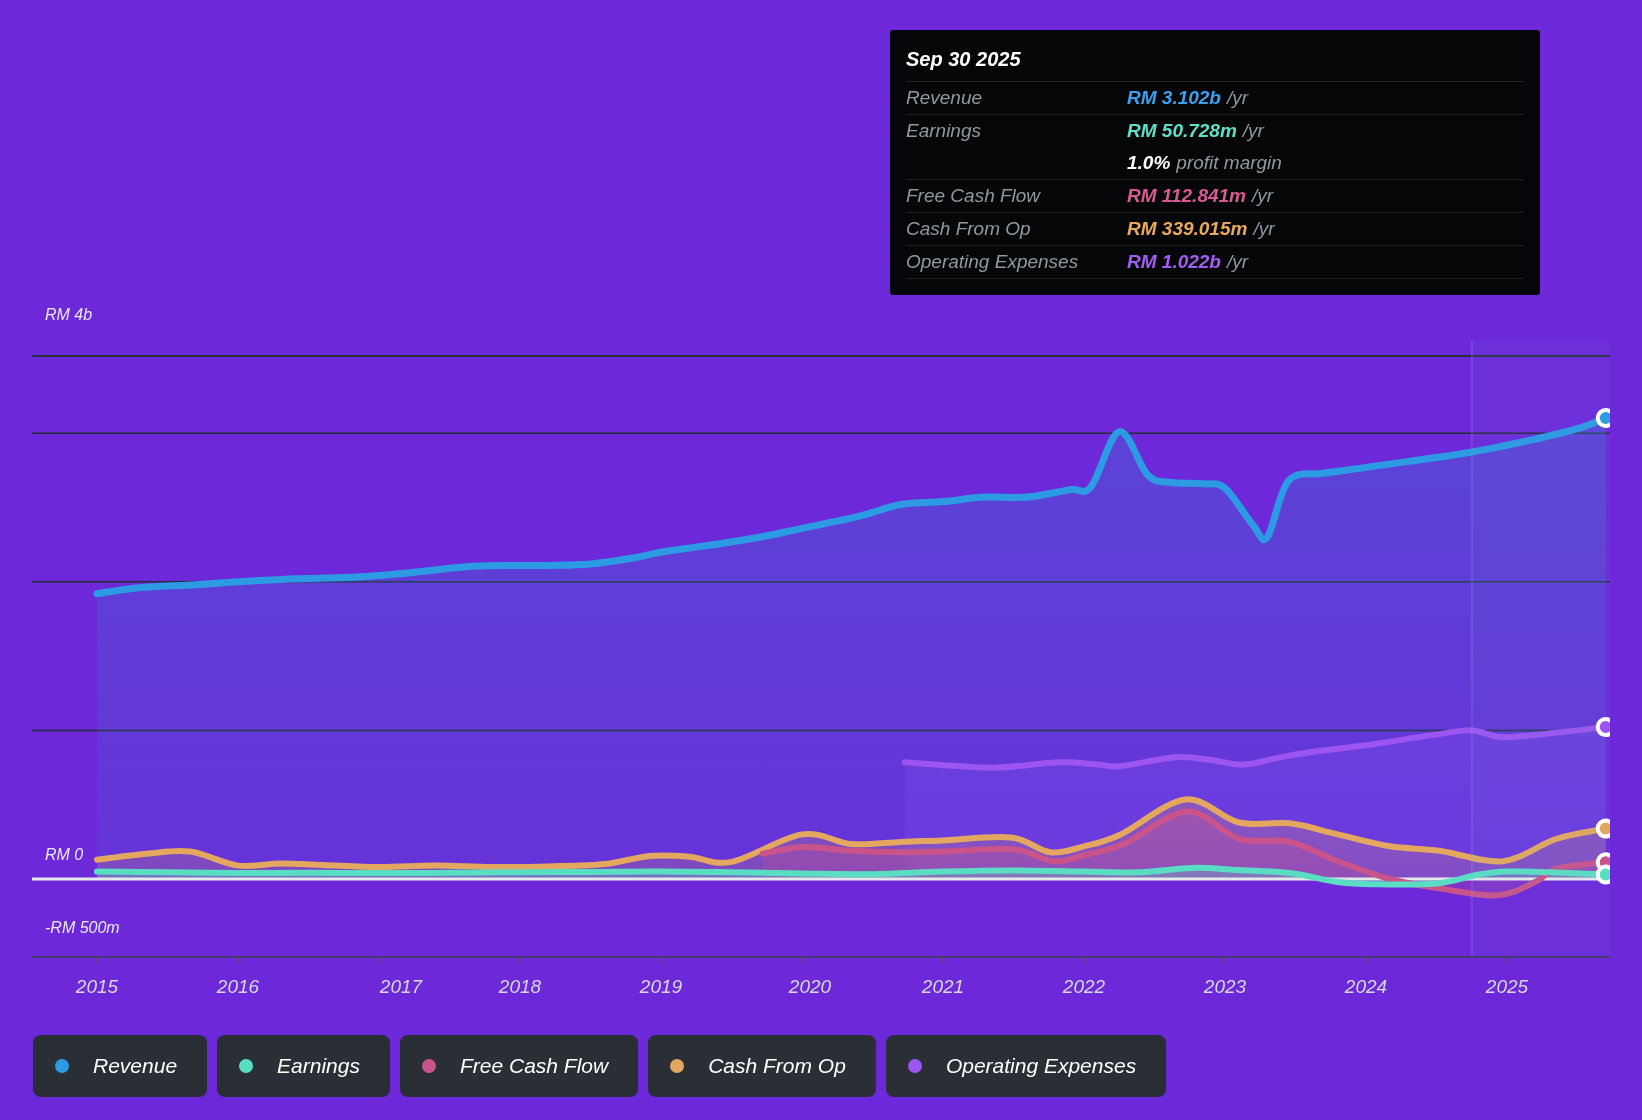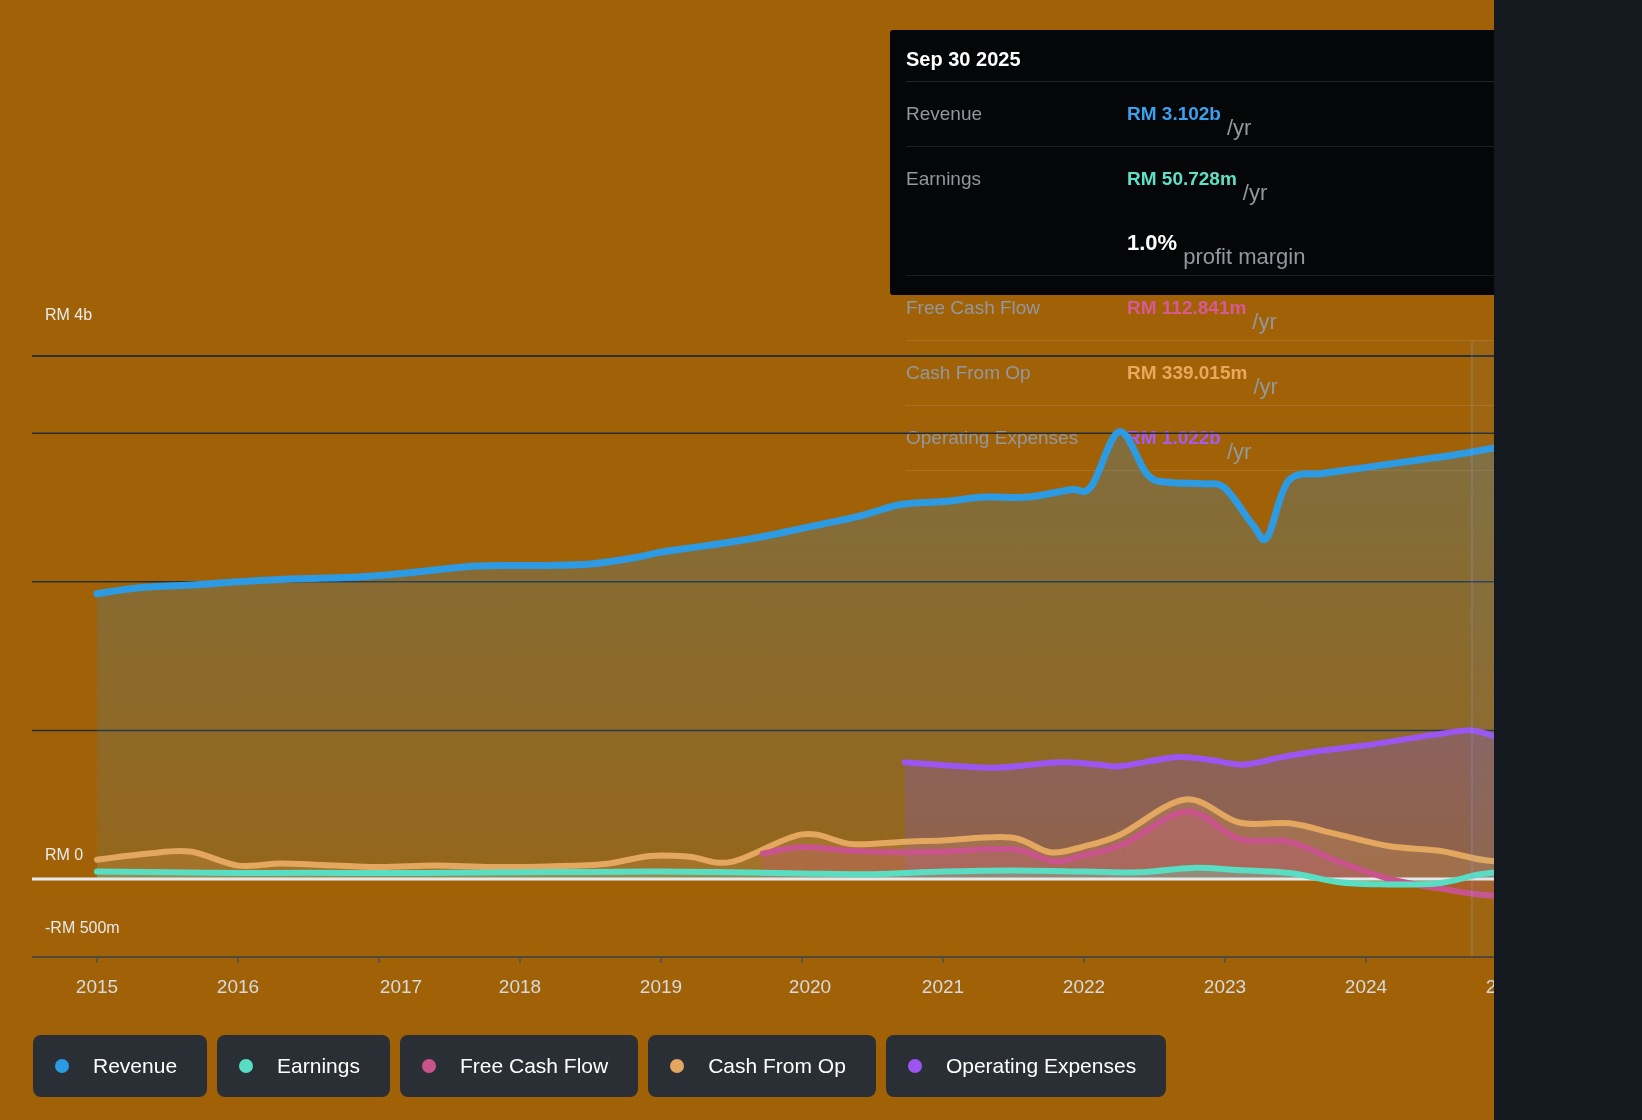--- a/index.html
+++ b/index.html
@@ -1,28 +1,28 @@
 <!DOCTYPE html>
 <html><head>
 <meta charset="utf-8">
 <style>
   html,body{margin:0;padding:0;background:#14181f;font-family:"Liberation Sans",sans-serif;}
-  #stage{position:relative;width:1494px;height:1120px;background:#a16207;overflow:hidden;}
+  #stage{position:relative;width:1642px;height:1120px;background:#6d28d9;overflow:hidden;font-style:italic;}
 
   
   .tooltip-card{position:absolute;left:890px;top:30px;width:650px;height:265px;
     background:#050607;border-radius:3px;padding:14px 16px;box-sizing:border-box;}
   .tooltip-title{color:#ffffff;font-size:20px;font-weight:700;padding:4px 0 10px 0;
     border-bottom:1px solid rgba(255,255,255,0.12);}
   .t-row{display:flex;align-items:center;padding:5px 0;border-bottom:1px solid rgba(255,255,255,0.10);}
   .t-row.no-border{border-bottom:none;}
   .t-label{width:221px;flex:none;color:#9298a0;font-size:19px;}
   .t-value{font-size:19px;font-weight:700;}
-  .t-suffix{color:#9298a0;font-size:22px;font-weight:400;margin-left:6px;margin-top:28px;}
-  .t-margin-val{color:#ffffff;font-size:22px;font-weight:700;}
+  .t-suffix{color:#9298a0;font-size:19px;font-weight:400;margin-left:6px;}
+  .t-margin-val{color:#ffffff;font-size:19px;font-weight:700;}
 
   
   .y-label{position:absolute;left:45px;color:#e8ebee;font-size:16px;}
   .x-label{position:absolute;top:976px;color:#d6dade;font-size:19px;transform:translateX(-50%);}
 
   
   #chart-svg{position:absolute;left:32px;top:340px;}
 
   
   .legend{position:absolute;left:33px;top:1035px;display:flex;gap:10px;}

